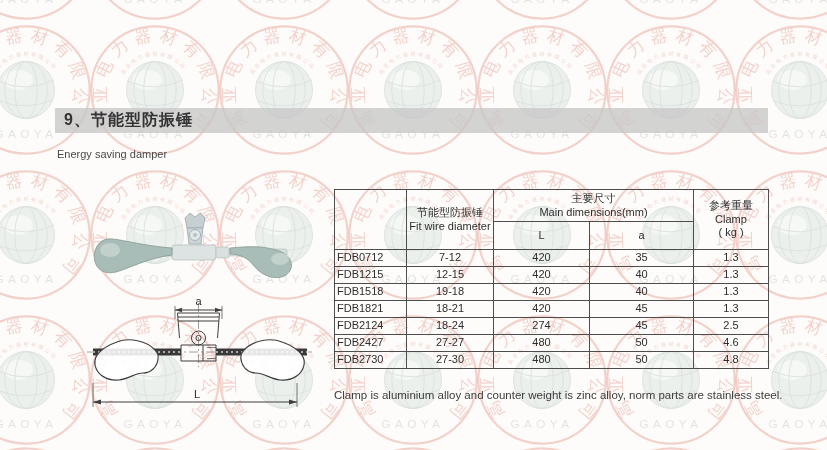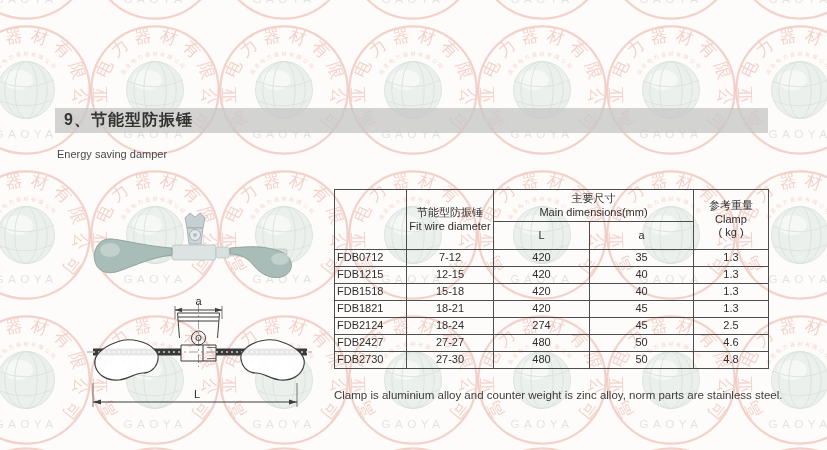--- a/index.html
+++ b/index.html
@@ -798,21 +798,21 @@
           </tr>
           <tr>
             <td>FDB1215</td>
             <td>12-15</td>
             <td>420</td>
             <td>40</td>
             <td>1.3</td>
           </tr>
           <tr>
             <td>FDB1518</td>
-            <td>15-18</td>
+            <td>19-18</td>
             <td>420</td>
             <td>40</td>
             <td>1.3</td>
           </tr>
           <tr>
             <td>FDB1821</td>
             <td>18-21</td>
             <td>420</td>
             <td>45</td>
             <td>1.3</td>

